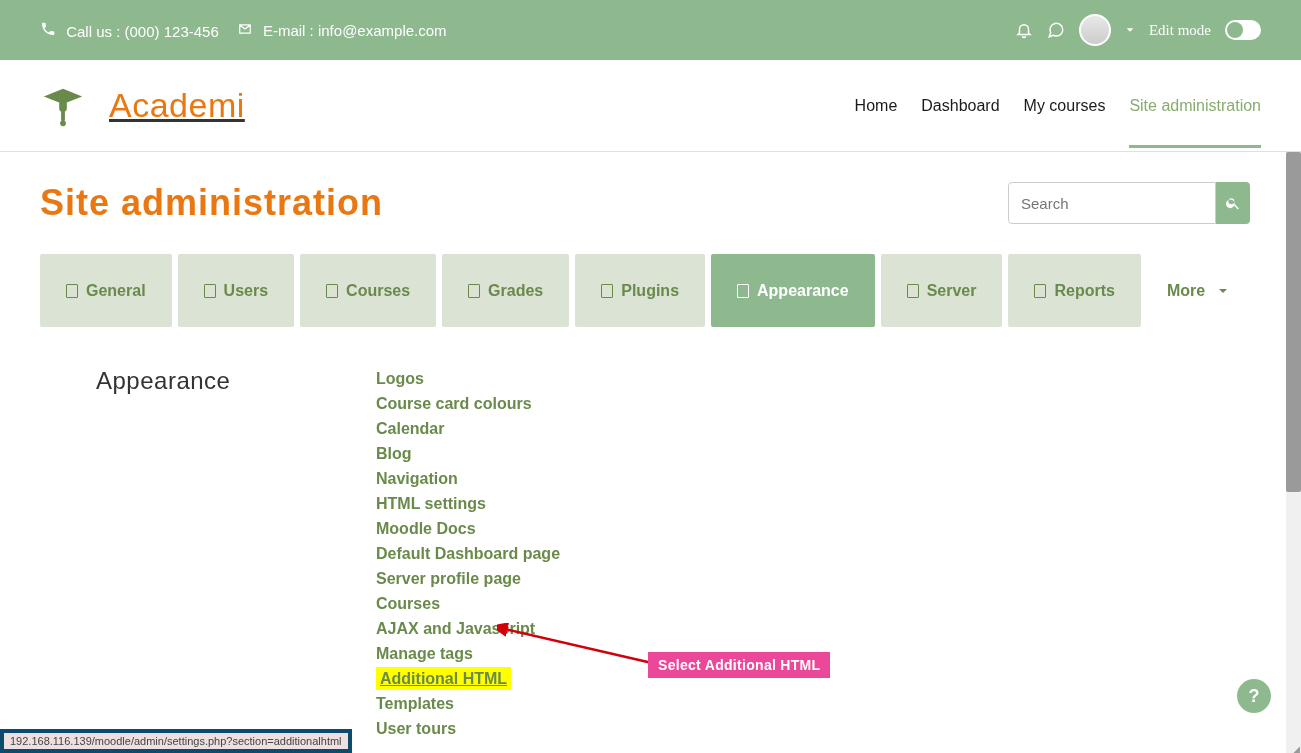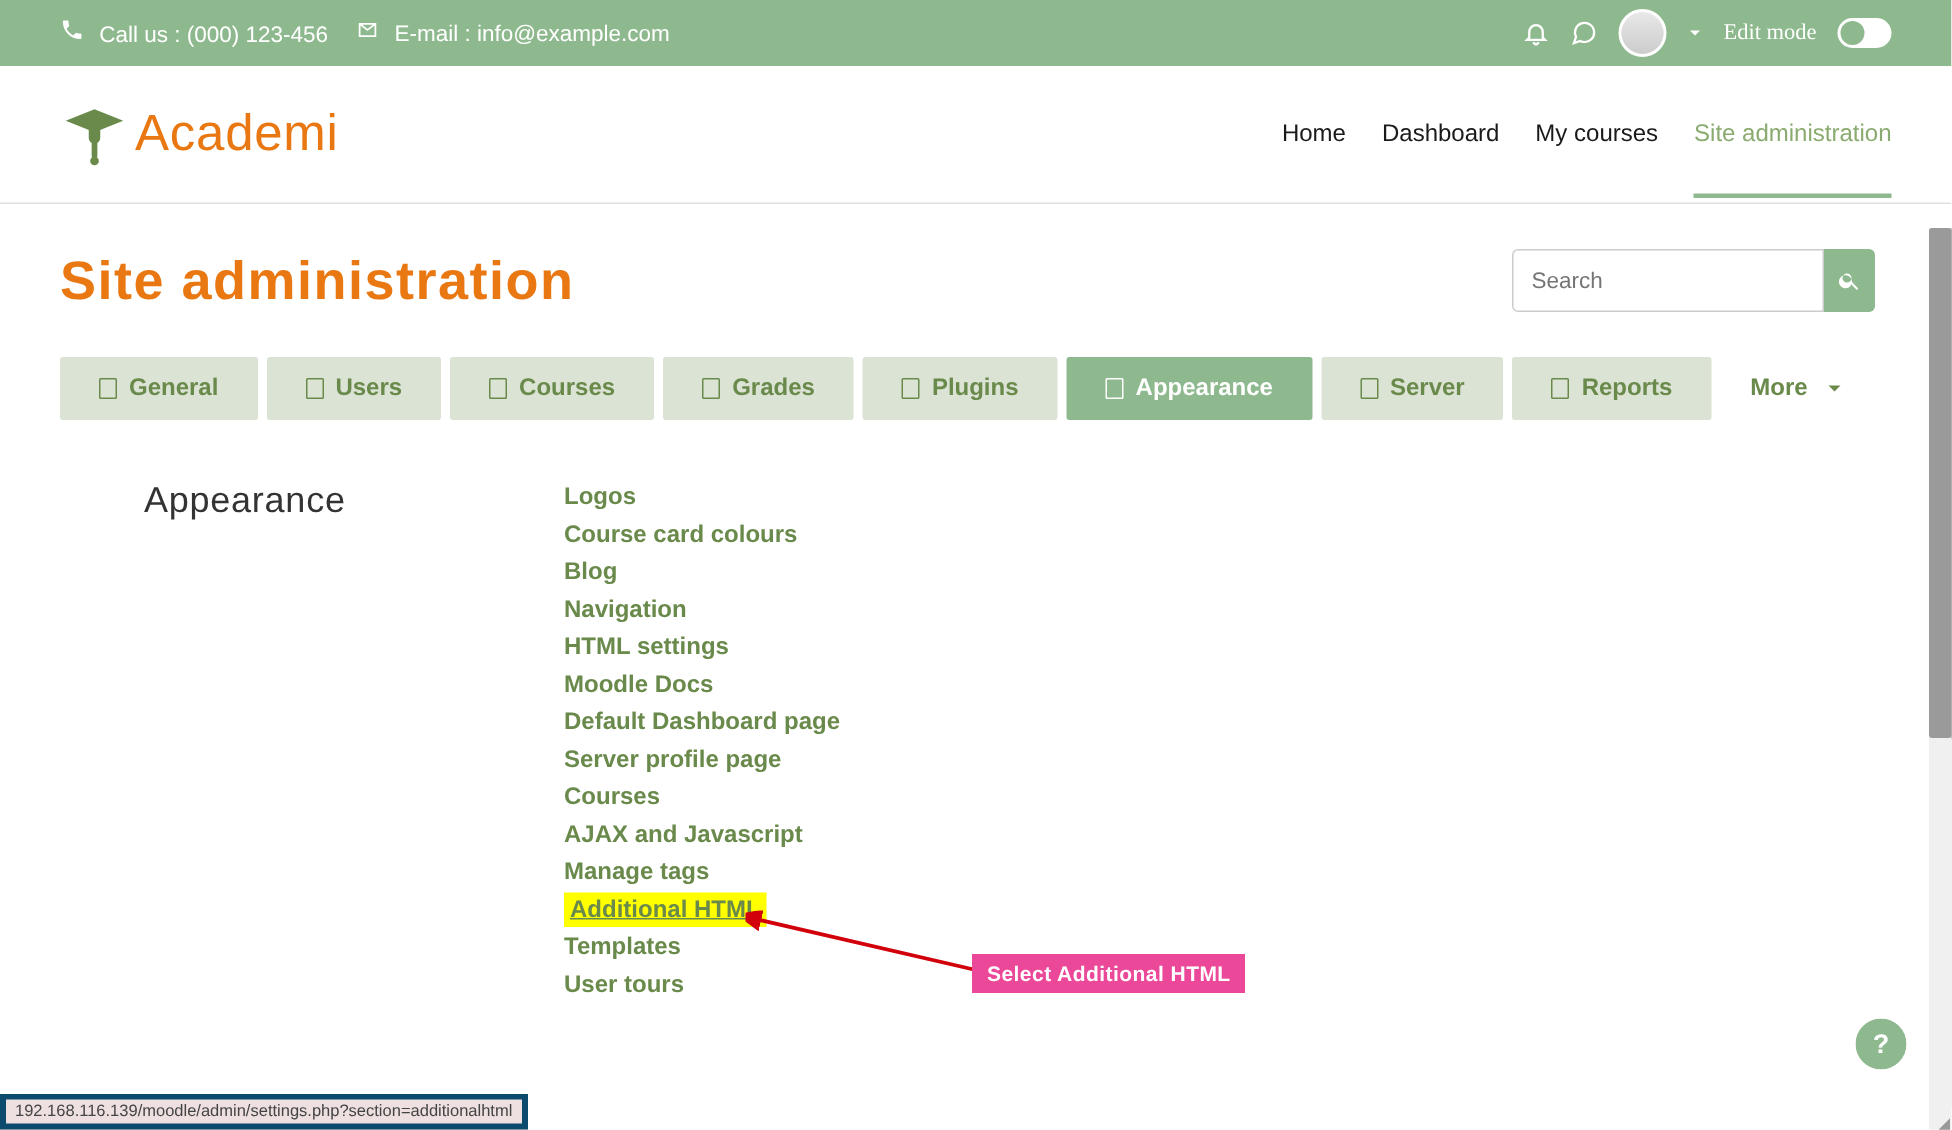--- a/index.html
+++ b/index.html
@@ -1,49 +1,49 @@
 <!DOCTYPE html>
 <html><head>
 <meta charset="utf-8">
 <style>
   * { box-sizing: border-box; margin: 0; padding: 0; }
   body { font-family: "Century Gothic", "Avant Garde", sans-serif; font-size: 15px; color: #333; background: #fff; width: 1301px; overflow-x:hidden; }
   a { text-decoration: none; }
 
   
-  .topbar { background: #8eb98e; height: 44px; display: flex; align-items: center; padding: 0 40px; color: #fff; }
+  .topbar { background: #8eb98e; height: 60px; display: flex; align-items: center; padding: 0 40px; color: #fff; }
   .topbar-left { display: flex; align-items: center; gap: 18px; font-size: 15px; }
   .topbar-left .icon { margin-right: 6px; fill: #fff; }
   .topbar-right { margin-left: auto; display: flex; align-items: center; gap: 14px; color: #fff; }
   .avatar { width: 32px; height: 32px; border-radius: 50%; background: linear-gradient(#e8e8e8,#ccc); border:2px solid #fff; display:inline-block; }
   .chevron-small { width:10px; height:10px; }
   .edit-mode-label { font-size:15px;font-family:Liberation Serif, serif; }
   .toggle { width:36px; height:20px; border-radius:10px; background:#fff; position:relative; display:inline-block; }
   .toggle::after { content:''; position:absolute; left:2px; top:2px; width:16px; height:16px; border-radius:50%; background:#8eb98e; }
 
   
   .header { height:92px; border-bottom:1px solid #e0e0e0; display:flex; align-items:center; padding:0 40px; }
-  .logo { display:flex; align-items:center; gap:4px; }
+  .logo { display:flex; align-items:center; gap:23px;text-decoration:underline; }
   .logo-text { font-size:34px; color:#e97812; letter-spacing:0.5px; }
   .nav { margin-left:auto; display:flex; gap:24px; font-size:16px; }
   .nav a { color:#1a1a1a; padding: 34px 0 30px; }
   .nav a.active { color:#8aab6f; border-bottom:3px solid #8eb98e; }
 
   
   .content { position:relative; padding: 30px 40px 0; width:1290px; }
   .page-title-row { display:flex; align-items:center; }
   .page-title { font-size:36px; font-weight:700; color:#e97812; letter-spacing:1px; }
   .search-wrap { margin-left:auto; display:flex; }
   .search-input { width:208px; height:42px; border:1px solid #ccc; border-radius:4px 0 0 4px; padding:0 12px; font-size:15px; font-family:inherit; outline:none; }
   .search-btn { width:34px; height:42px; background:#8eb98e; border:none; border-radius:0 4px 4px 0; display:flex; align-items:center; justify-content:center; cursor:pointer; }
   .search-btn svg { fill:#fff; }
 
   
   .tabs { display:flex; gap:6px; margin-top:30px; }
-  .tab { background:#dbe3d4; color:#6a8a4b; height:42px; padding:0 26px; display:flex; align-items:center; gap:8px; font-size:16px; font-weight:700; cursor:pointer; border-radius:2px; }
+  .tab { background:#dbe3d4; color:#6a8a4b; height:73px; padding:0 26px; display:flex; align-items:center; gap:8px; font-size:16px; font-weight:700; cursor:pointer; border-radius:2px; }
   .tab .doc-icon { width:12px; height:14px; border:1.5px solid currentColor; border-radius:1px; display:inline-block; position:relative; }
   .tab.active { background:#8eb98e; color:#fff; }
   .tab.more { background:transparent; font-weight:600; color:#6a8a4b; padding:0 20px; }
   .tab.more .chev { margin-left:4px; }
 
   
   .section { display:flex; margin-top:40px; padding-left:56px; }
   .section-title { width:280px; font-size:24px; color:#333; letter-spacing:0.5px; }
   .links { display:flex; flex-direction:column; gap:2px;font-weight:bold; }
   .links a { color:#6a8a4b; font-size:16px; line-height:23px; padding:0; }
@@ -169,20 +169,21 @@
           <path d="M2 4l4 4 4-4z"></path>
         </svg>
     </div>
   </div>
 
   <div class="section">
     <div class="section-title">Appearance</div>
     <div class="links" id="links">
         <a href="#">Logos</a>
         <a href="#">Course card colours</a>
+        <a href="#">Calendar</a>
         <a href="#">Blog</a>
         <a href="#">Navigation</a>
         <a href="#">HTML settings</a>
         <a href="#">Moodle Docs</a>
         <a href="#">Default Dashboard page</a>
         <a href="#">Server profile page</a>
         <a href="#">Courses</a>
         <a href="#">AJAX and Javascript</a>
         <a href="#">Manage tags</a>
         <a href="#" class="highlight">Additional HTML</a>

